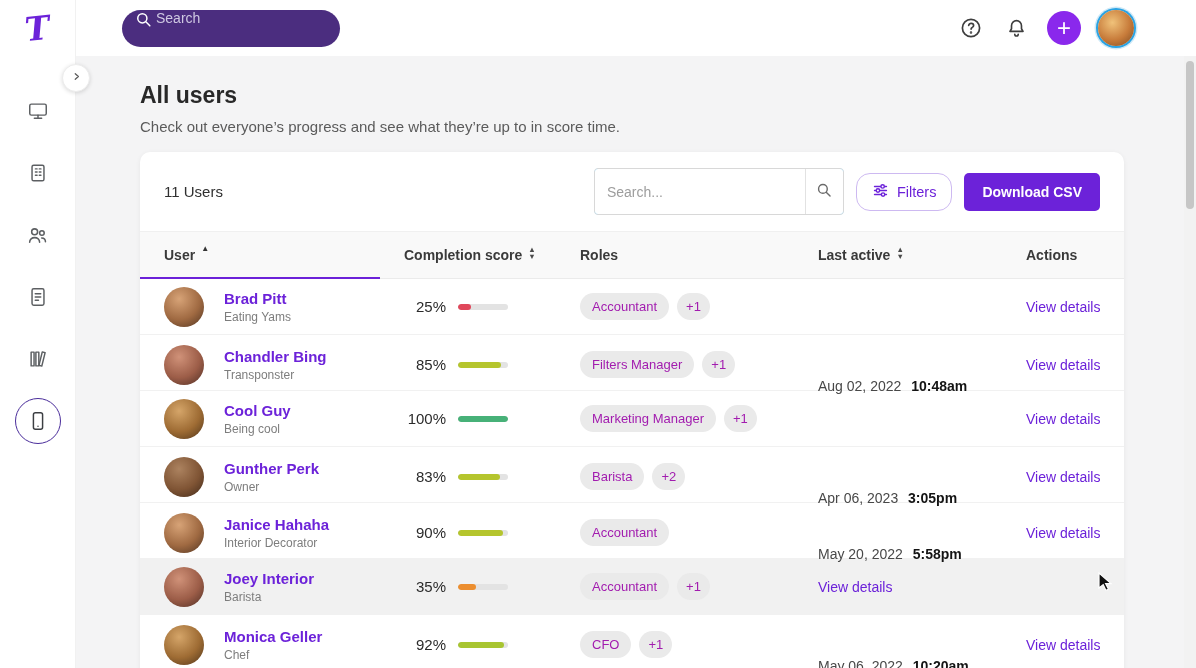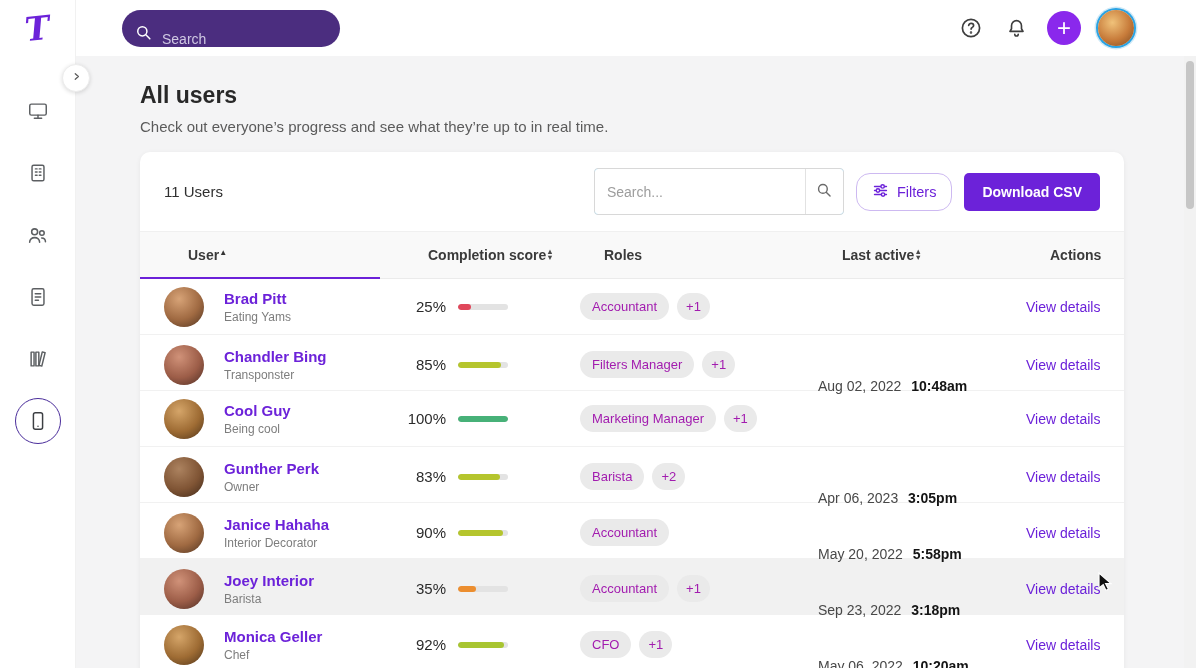--- a/index.html
+++ b/index.html
@@ -16,22 +16,22 @@
        font-family:"Liberation Sans",sans-serif;background:#fff;}
 
   
   .topbar{position:absolute;top:0;left:0;width:100%;height:56px;background:#fff;
           display:flex;align-items:center;z-index:10;}
   .logo-cell{width:76px;height:56px;display:flex;align-items:center;justify-content:center;
              border-right:1px solid #f1f1f1;}
   .logo{font-family:"DejaVu Serif",serif;font-style:italic;font-weight:700;font-size:33px;
         color:var(--accent);transform:rotate(-6deg);}
   .header-search{margin-left:46px;width:218px;height:37px;border-radius:19px;
-                 background:var(--header-pill);display:flex;align-items:flex-end;
-                 padding:0 14px 0 12px;gap:8px;cursor:pointer;}
+                 background:var(--header-pill);display:flex;align-items:flex-start;
+                 padding:0 14px 0 12px;gap:2px;cursor:pointer;}
   .header-search-label{color:#cfc8e2;font-size:14px;}
   .header-right{margin-left:auto;display:flex;align-items:center;gap:17px;padding-right:62px;}
   .icon-btn{width:28px;height:28px;display:flex;align-items:center;justify-content:center;cursor:pointer;}
   .plus-btn{width:34px;height:34px;border-radius:50%;background:var(--plus-button);color:#fff;
             display:flex;align-items:center;justify-content:center;font-size:24px;line-height:1;
             font-weight:500;cursor:pointer;}
   .header-avatar{width:36px;height:36px;border-radius:50%;
             background:radial-gradient(circle at 40% 35%, #f0c27a, #c77b3a 55%, #7a4a22);
             box-shadow:0 0 0 2px var(--avatar-ring),0 0 0 3.5px #cfe9f7;cursor:pointer;}
 
@@ -66,21 +66,21 @@
                border:1px solid #cdb9f1;border-radius:14px;background:#fff;color:var(--accent);
                font-size:14.5px;font-weight:500;font-family:inherit;cursor:pointer;}
   .download-btn{height:38px;padding:0 18px;background:var(--accent);border:none;border-radius:5px;
                color:#fff;font-size:14px;font-weight:600;font-family:inherit;cursor:pointer;}
 
   
   .tgrid{display:grid;grid-template-columns:240px 176px 238px 208px 1fr;
          padding:0 12px 0 24px;align-items:center;}
   .thead{height:48px;background:#f9f9f9;border-top:1px solid #f0f0f0;border-bottom:1px solid #ebebeb;
          position:relative;font-size:14px;font-weight:700;color:#3a3a3a;}
-  .th{display:flex;align-items:center;margin-left:24px;}
+  .th{display:flex;align-items:flex-start;gap:6px;}
   .sort-asc{font-size:8px;color:#333;position:relative;top:-3px;}
   .sort-both{display:inline-flex;flex-direction:column;font-size:7.5px;line-height:6.5px;color:#4a4a4a;}
   .sort-both i{font-style:normal;}
   .active-col-underline{position:absolute;left:0;bottom:-1px;width:240px;height:2px;background:var(--accent);}
 
   .trow{height:56px;border-bottom:1px solid #f1f1f1;background:#fff;font-size:14px;}
   .trow.hovered{background:#f1f1f1;}
   .user-cell{display:flex;align-items:center;gap:20px;}
   .avatar{width:40px;height:40px;border-radius:50%;flex:0 0 40px;
           background:radial-gradient(circle at 38% 30%, #d7a377 0%, #a06a42 55%, #4f3320 100%);}
@@ -199,21 +199,21 @@
 <div class="expand-btn">
   <span>
     <svg viewBox="0 0 24 24" width="15" height="15" fill="none" stroke="#5a5a5a" stroke-width="2" stroke-linecap="round" stroke-linejoin="round">
       <path d="M10 7.5l5 4.5-5 4.5"></path>
     </svg>
   </span>
 </div>
 
 <div class="main">
   <h1 class="page-title">All users</h1>
-  <p class="page-subtitle">Check out everyone’s progress and see what they’re up to in real time.</p>
+  <p class="page-subtitle">Check out everyone’s progress and see what they’re up to in score time.</p>
 
   <div class="card">
     <div class="card-toolbar">
       <span class="users-count">11 Users</span>
 
       <div class="table-search">
         <input type="text" placeholder="Search..." style="">
         <button class="search-btn">
           <span>
             <svg viewBox="0 0 24 24" width="19" height="19" fill="none" stroke="#6b6b6b" stroke-width="1.8" stroke-linecap="round">
@@ -408,24 +408,20 @@
     <div class="score-cell">
       <span class="score-label">35%</span>
       <span class="score-bar">
         <span class="score-bar-fill" style="width: 35%; background: rgb(236, 142, 47);"></span>
       </span>
     </div>
     <div class="roles-cell">
             <span class="pill">Accountant</span>
             <span class="pill more">+1</span>
           </div>
-    <div class="last-active-cell">
-      <span class="la-date">Sep 23, 2022</span>
-      <span class="la-time">3:18pm</span>
-    </div>
     <div class="actions-cell">
       <a class="view-details">View details</a>
     </div>
   </div>
         <div class="trow tgrid">
     <div class="user-cell">
       <div class="avatar v2"></div>
       <div>
         <a class="user-name">Monica Geller</a>
         <div class="user-subtitle">Chef</div>

